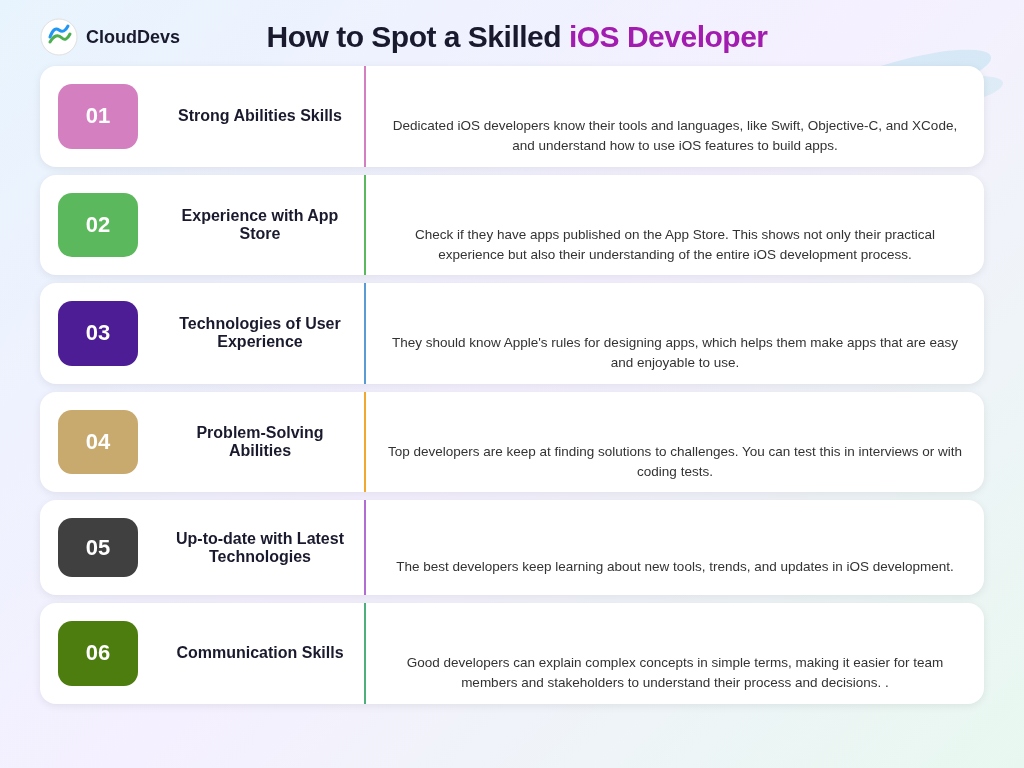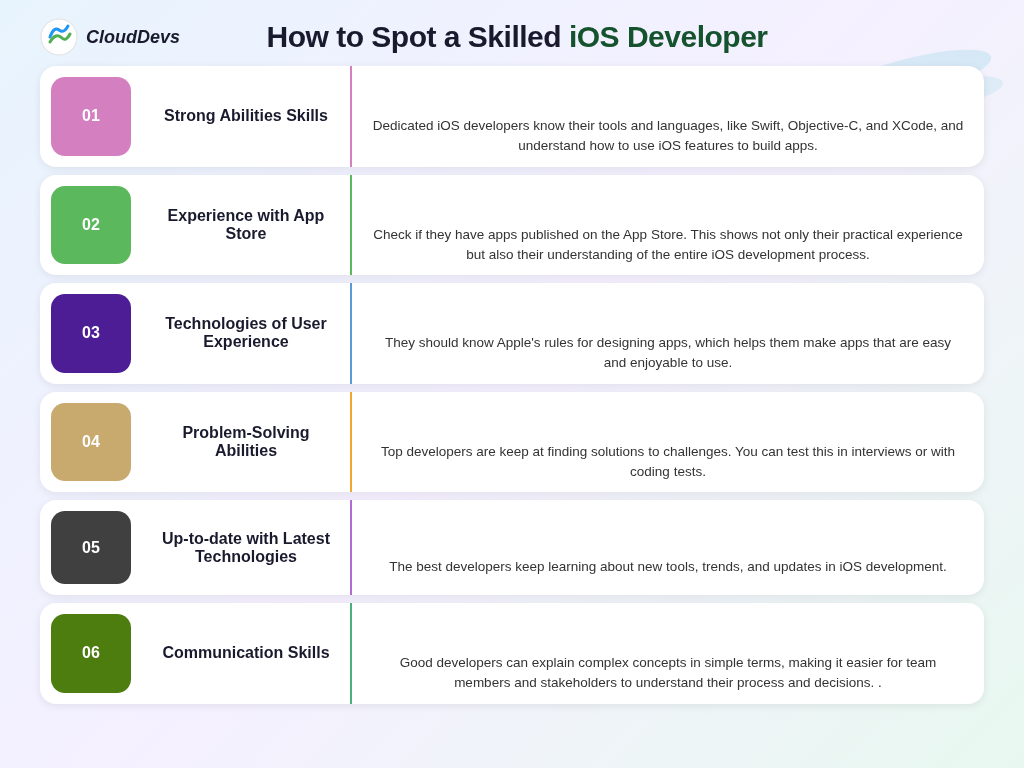--- a/index.html
+++ b/index.html
@@ -41,37 +41,36 @@
 
     .logo-icon {
       width: 38px;
       height: 38px;
     }
 
     .logo-text {
       font-size: 18px;
       font-weight: 800;
       color: #1a1a2e;
-      font-style: italic;
     }
 
     .page-title {
       text-align: center;
       flex: 1;
     }
 
     .page-title h1 {
       font-size: 30px;
       font-weight: 900;
       color: #1a1a2e;
       letter-spacing: -0.5px;
     }
 
     .page-title h1 span.highlight {
-      color: #14532d;
+      color: #a21caf;
     }
 
     
     .items-grid {
       display: flex;
       flex-direction: column;
       gap: 8px;
       margin-top: 10px;
     }
 
@@ -84,25 +83,25 @@
       box-shadow: 0 2px 8px rgba(0,0,0,0.08);
       min-height: 95px;
     }
 
     .item-number {
       width: 80px;
       min-width: 80px;
       display: flex;
       align-items: center;
       justify-content: center;
-      font-size: 16px;
+      font-size: 22px;
       font-weight: 900;
       color: white;
       border-radius: 14px;
-      margin: 11px;
+      margin: 18px;
     }
 
     .item-title {
       width: 210px;
       min-width: 210px;
       display: flex;
       align-items: center;
       justify-content: center;
       padding: 10px 16px;
       text-align: center;

